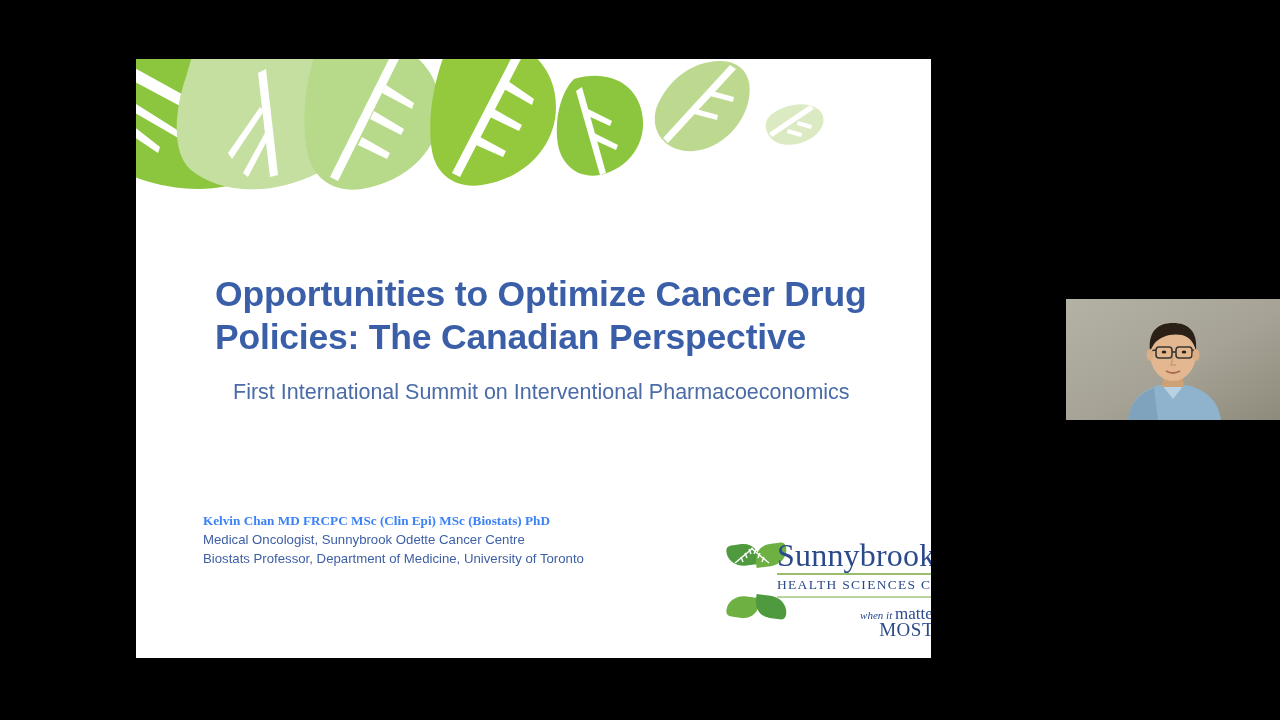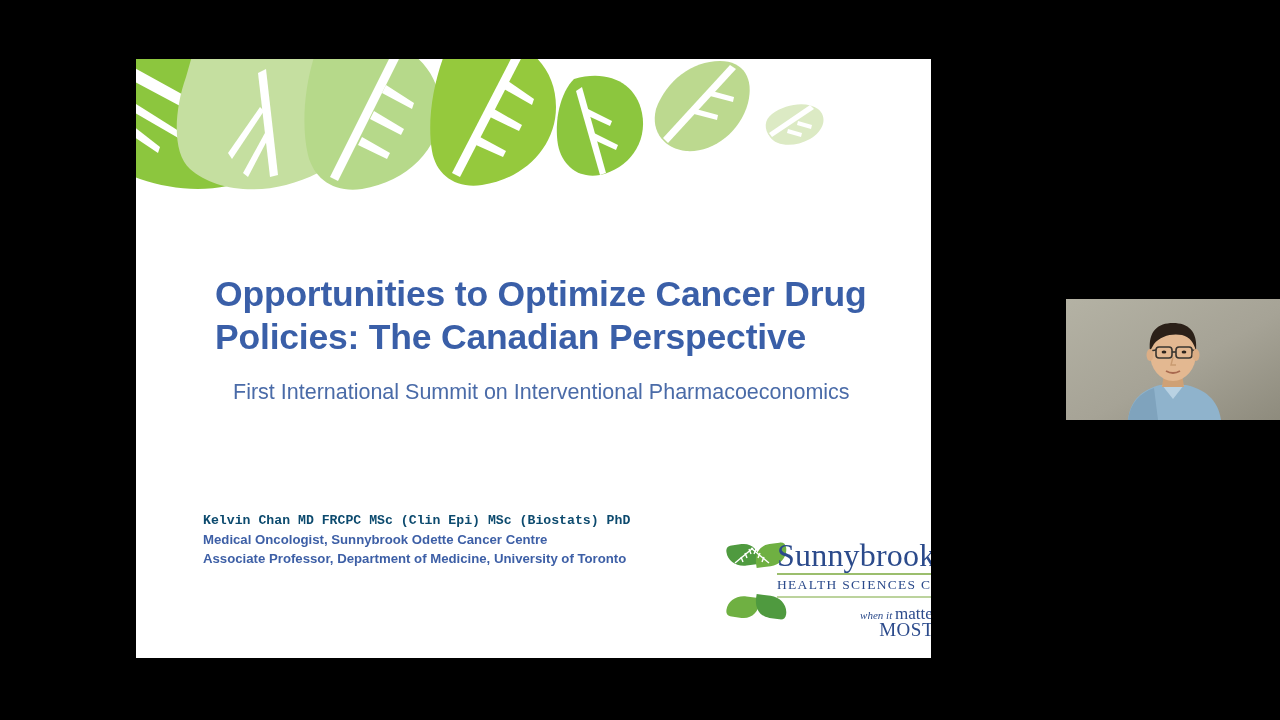--- a/index.html
+++ b/index.html
@@ -81,31 +81,31 @@
   }
 
   
   #presenter-block {
     position: absolute;
     left: 67px;
     top: 452px;
     width: 560px;
   }
   #presenter-name {
-    font-family: Liberation Mono, monospace;
+    font-family: Liberation Serif, serif;
     font-size: 13.2px;
     font-weight: bold;
     line-height: 1.44;
-    color: #0c4a6e;
+    color: #3b82f6;
     white-space: nowrap;
   }
   .presenter-affil {
     font-family: "Liberation Sans", sans-serif;
     font-size: 13.2px;
-    font-weight: bold;
+    font-weight: normal;
     line-height: 1.44;
     color: #3d5fa6;
     white-space: nowrap;
   }
 
   
   #logo {
     position: absolute;
     left: 585px;
     top: 477px;
@@ -182,21 +182,21 @@
 Policies: The Canadian Perspective</h1>
     </div>
 
     <div id="subtitle-block">
       <div class="subtitle-line">First International Summit on Interventional Pharmacoeconomics</div>
     </div>
 
     <div id="presenter-block">
       <div id="presenter-name">Kelvin Chan MD FRCPC MSc (Clin Epi) MSc (Biostats) PhD</div>
       <div class="presenter-affil">Medical Oncologist, Sunnybrook Odette Cancer Centre</div>
-      <div class="presenter-affil">Associate Professor, Department of Medicine, University of Toronto</div>
+      <div class="presenter-affil">Biostats Professor, Department of Medicine, University of Toronto</div>
     </div>
 
     <div id="logo">
       <svg width="228" height="106" viewBox="0 0 228 106" xmlns="http://www.w3.org/2000/svg">
 
         <g transform="translate(2,6)">
 
           <path fill="#4f9a3f" d="M20,2 C30,2 36,10 36,20 L36,24 L22,24 C12,24 4,17 4,8 C4,4 6,2 10,2 Z" transform="rotate(-8 20 13)"></path>
 
           <path fill="#6fb042" d="M26,2 C36,2 42,10 42,20 L42,24 L28,24 C18,24 10,17 10,8 C10,4 12,2 16,2 Z" transform="translate(16,0) scale(-1,1) translate(-58,0) rotate(8 26 13)"></path>

